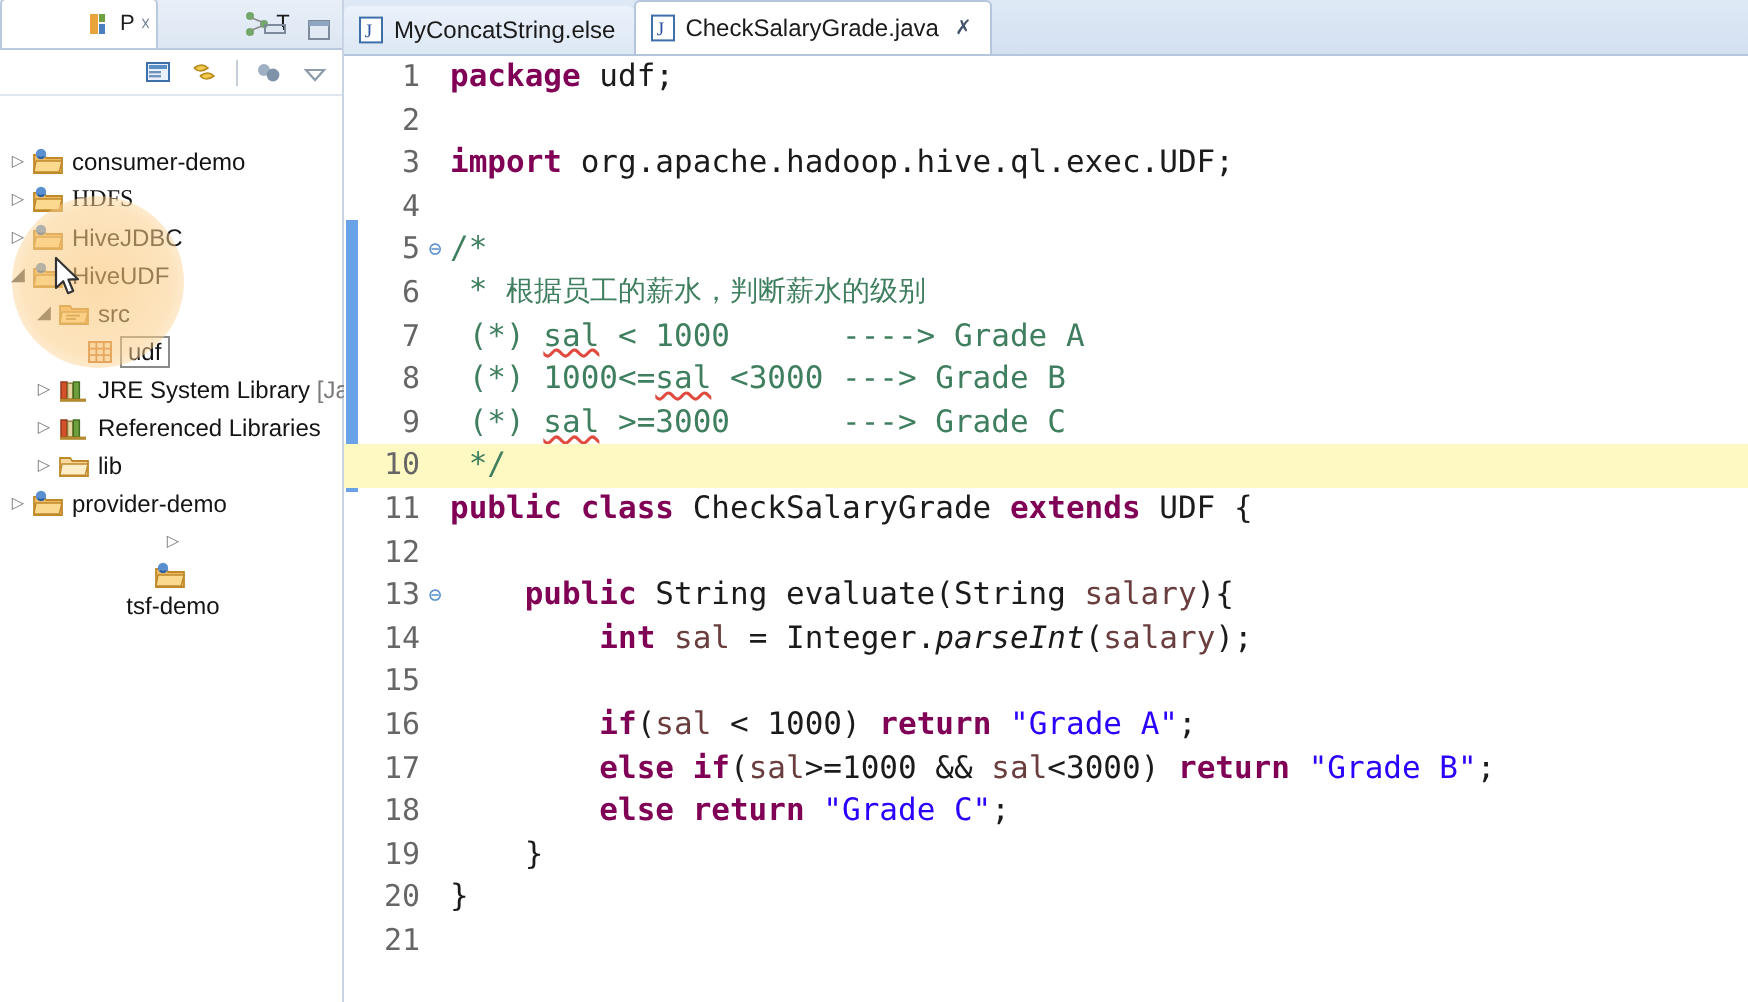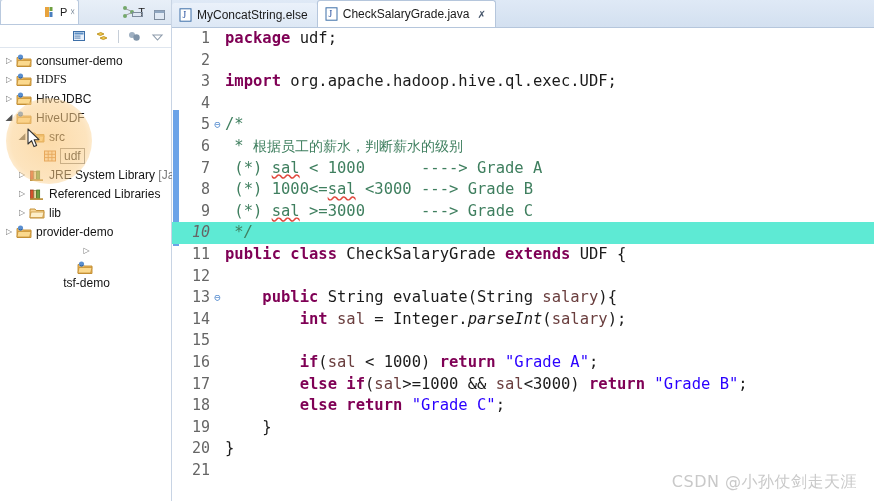--- a/index.html
+++ b/index.html
@@ -88,20 +88,21 @@
   }
   .tb-icon { width: 15px; height: 15px; display:inline-block; line-height:0; }
   .tb-sep { width:1px; height:13px; background:#c6ced8; }
 
   
   #tree {
     position: relative;
     padding-top: 3px;
     font-size: 12px;
     color: #111111;
+    margin-top: 20px;
   }
   .tree-row {
     height: 19px;
     display: flex;
     align-items: center;
     white-space: nowrap;
     position: relative;
     font-size: 12px;
   }
   .twisty {
@@ -216,21 +217,21 @@
     font-size: 15.5px;
     line-height: 21.6px;
   }
   .cline {
     position: relative;
     height: 21.6px;
     display: flex;
     align-items: center;
     white-space: pre;
   }
-  .cline.current { background: #5eead4; font-style: italic; }
+  .cline.current { background: #fef9c3; }
   .lno {
     width: 38px;
     min-width: 38px;
     text-align: right;
     color: #666666;
     font-size: 15px;
     padding-right: 2px;
     font-family: "DejaVu Sans Mono", "Liberation Mono", monospace;
   }
   .foldmark {
@@ -535,14 +536,13 @@
           <div class="cline"><span class="lno">16</span><span class="foldmark"></span><span class="ctext"><span class="plain">        </span><span class="kw">if</span><span class="plain">(</span><span class="fld">sal</span><span class="plain"> &lt; 1000) </span><span class="kw">return</span><span class="plain"> </span><span class="str">"Grade A"</span><span class="plain">;</span></span></div>
           <div class="cline"><span class="lno">17</span><span class="foldmark"></span><span class="ctext"><span class="plain">        </span><span class="kw">else if</span><span class="plain">(</span><span class="fld">sal</span><span class="plain">&gt;=1000 &amp;&amp; </span><span class="fld">sal</span><span class="plain">&lt;3000) </span><span class="kw">return</span><span class="plain"> </span><span class="str">"Grade B"</span><span class="plain">;</span></span></div>
           <div class="cline"><span class="lno">18</span><span class="foldmark"></span><span class="ctext"><span class="plain">        </span><span class="kw">else return</span><span class="plain"> </span><span class="str">"Grade C"</span><span class="plain">;</span></span></div>
           <div class="cline"><span class="lno">19</span><span class="foldmark"></span><span class="ctext"><span class="plain">    }</span></span></div>
           <div class="cline"><span class="lno">20</span><span class="foldmark"></span><span class="ctext"><span class="plain">}</span></span></div>
           <div class="cline"><span class="lno">21</span><span class="foldmark"></span><span class="ctext"></span></div>
         </div>
     </div>
   </div>
 
-  <div id="watermark">CSDN @小孙仗剑走天涯</div>
 </div>
 
 </body></html>

